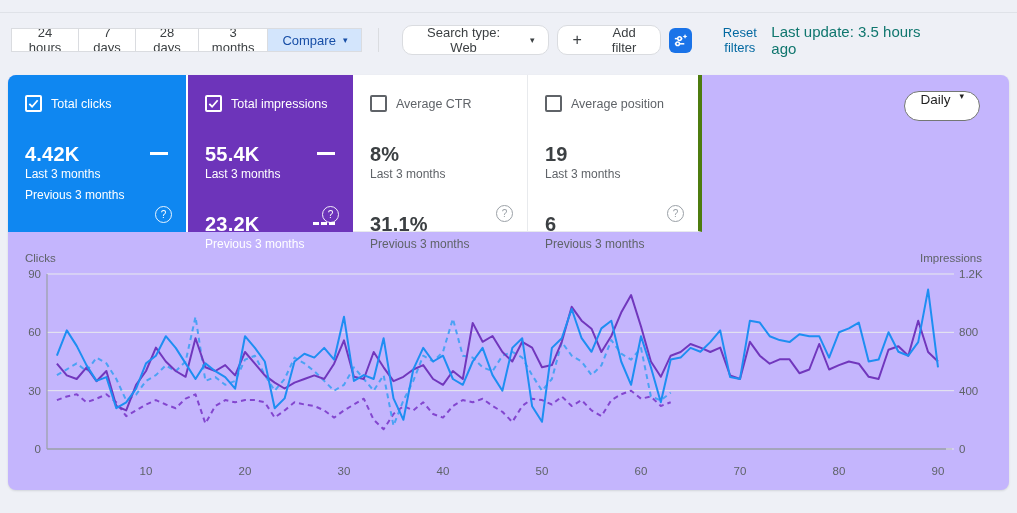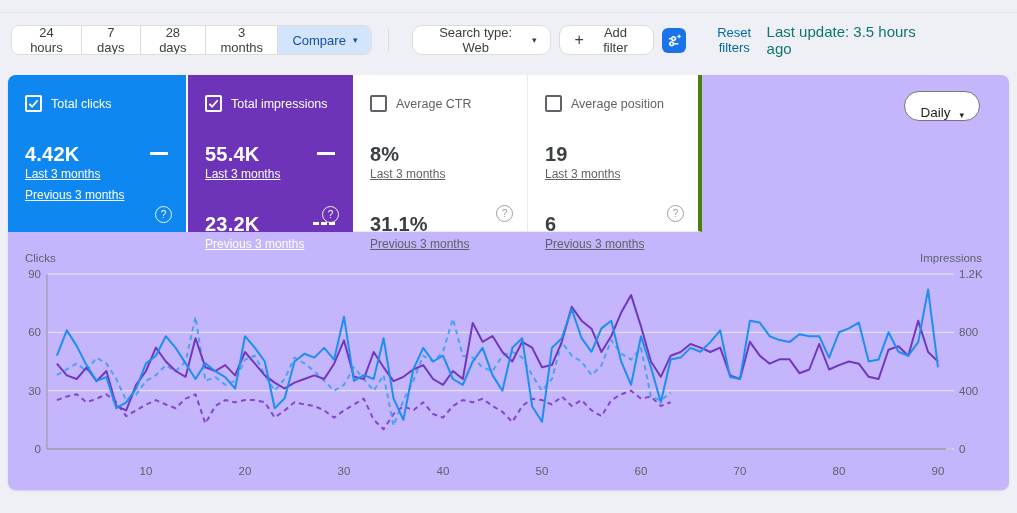--- a/index.html
+++ b/index.html
@@ -2,27 +2,27 @@
 <html><head>
 <meta charset="utf-8">
 <style>
   html,body{margin:0;padding:0;}
   body{font-family:"Liberation Sans", sans-serif; background:#eef0f6;}
   .screen{position:relative;width:1017px;height:513px;background:#eef0f6;overflow:hidden;}
   .top-divider{position:absolute;top:12px;left:0;width:100%;height:1px;background:#dfe2e8;}
 
   
   .toolbar{position:absolute;top:25px;left:11px;right:8px;height:30px;display:flex;align-items:center;}
-  .seg-group{display:flex;height:30px;border:1px solid #dadce0;border-radius:8px;background:#fff;overflow:hidden;box-sizing:border-box;align-items:center;}
+  .seg-group{display:flex;height:24px;border:1px solid #dadce0;border-radius:0;background:#fff;overflow:hidden;box-sizing:border-box;align-items:center;}
   .seg{height:100%;border:none;background:#fff;border-right:1px solid #dadce0;padding:0 12px;font:13px "Liberation Sans",sans-serif;color:#3c4043;cursor:pointer;display:flex;align-items:center;gap:7px;}
   .seg:last-child{border-right:none;}
   .seg.compare{background:#d3e5fc;color:#174ea6;font-weight:500;padding:0 14px;}
   .caret{font-size:9px;line-height:1;}
   .vdiv{width:1px;height:24px;background:#dadce0;margin:0 0 0 16px;}
-  .pill{height:30px;border:1px solid #dadce0;background:#fff;border-radius:10px;padding:0 14px;font:13px "Liberation Sans",sans-serif;color:#3c4043;cursor:pointer;display:flex;align-items:center;gap:8px;box-sizing:border-box;}
+  .pill{height:30px;border:1px solid #dadce0;background:#fff;border-radius:10px;padding:0 14px;font:13px "Liberation Sans",sans-serif;color:#3c4043;cursor:pointer;display:flex;align-items:center;gap:20px;box-sizing:border-box;}
   .pill .plus{font-size:16px;color:#3c4043;line-height:1;margin-top:-1px;}
   .search-pill{margin-left:23px;}
   .addfilter-pill{margin-left:8px;}
   .filter-btn{margin-left:8px;width:25px;height:25px;border:none;border-radius:6px;background:#1a73e8;cursor:pointer;display:flex;align-items:center;justify-content:center;padding:0;}
   .link-btn{margin-left:16px;border:none;background:none;color:#0369a1;font:500 13px "Liberation Sans",sans-serif;cursor:pointer;padding:0;}
   .last-update{margin-left:auto;margin-right:74px;color:#0f766e;font-size:15px;}
 
   
   .panel{position:absolute;top:75px;left:8px;width:1001px;height:415px;background:#c4b5fd;border-radius:8px;overflow:hidden;box-shadow:0 1px 2px rgba(60,64,67,.15);}
   .cards-row{display:flex;height:157px;}
@@ -33,28 +33,28 @@
   .card-3{width:174px;border-right:4px solid #4d7c0f;border-bottom:1px solid #e8eaed;cursor:pointer;}
   .metric-card.plain{color:#3c4043;background:#fff;}
   .cb-row{display:flex;align-items:center;gap:9px;height:15px;margin-bottom:9px;}
   .cb{width:13px;height:13px;border:2px solid #fff;border-radius:2px;box-sizing:content-box;display:flex;align-items:center;justify-content:center;}
   .plain .cb{border-color:#5f6368;}
   .cb svg{display:none;width:13px;height:13px;}
   .cb.checked svg{display:block;}
   .cb-label{font-size:12.5px;}
   .plain .cb-label{color:#5f6368;}
   .metric-value{position:relative;font-size:20px;font-weight:bold;line-height:22px;letter-spacing:.2px;margin-top:32px;}
-  .metric-period{font-size:12px;line-height:14px;margin:2px 0 7px 0;text-decoration:underline;}
+  .metric-period{font-size:12px;line-height:14px;margin:2px 0 7px 0;}
   .plain .metric-period{color:#5f6368;}
   .dash{position:absolute;right:18px;top:9px;width:18px;height:0;border-top:3px solid #fff;}
   .dash.dashed{border-top-style:dashed;width:22px;}
   .help{position:absolute;right:14px;bottom:9px;width:15px;height:15px;border:1px solid rgba(255,255,255,.9);border-radius:50%;font-size:10px;display:flex;align-items:center;justify-content:center;color:#fff;}
   .plain .help{border-color:#9aa0a6;color:#9aa0a6;}
 
-  .daily-btn{position:absolute;top:16px;right:29px;height:30px;border:1px solid #747775;border-radius:15px;background:#fff;padding:0 15px;font:13.5px "Liberation Sans",sans-serif;color:#1f1f1f;cursor:pointer;display:flex;align-items:flex-end;gap:9px;}
+  .daily-btn{position:absolute;top:16px;right:29px;height:30px;border:1px solid #747775;border-radius:15px;background:#fff;padding:0 15px;font:13.5px "Liberation Sans",sans-serif;color:#1f1f1f;cursor:pointer;display:flex;align-items:flex-start;gap:9px;}
 
   .chart{position:absolute;left:0;top:157px;width:1001px;height:258px;}
   .chart svg{width:1001px;height:258px;display:block;}
 </style>
 </head>
 <body>
 
 <div class="screen">
   <div class="top-divider"></div>
 

